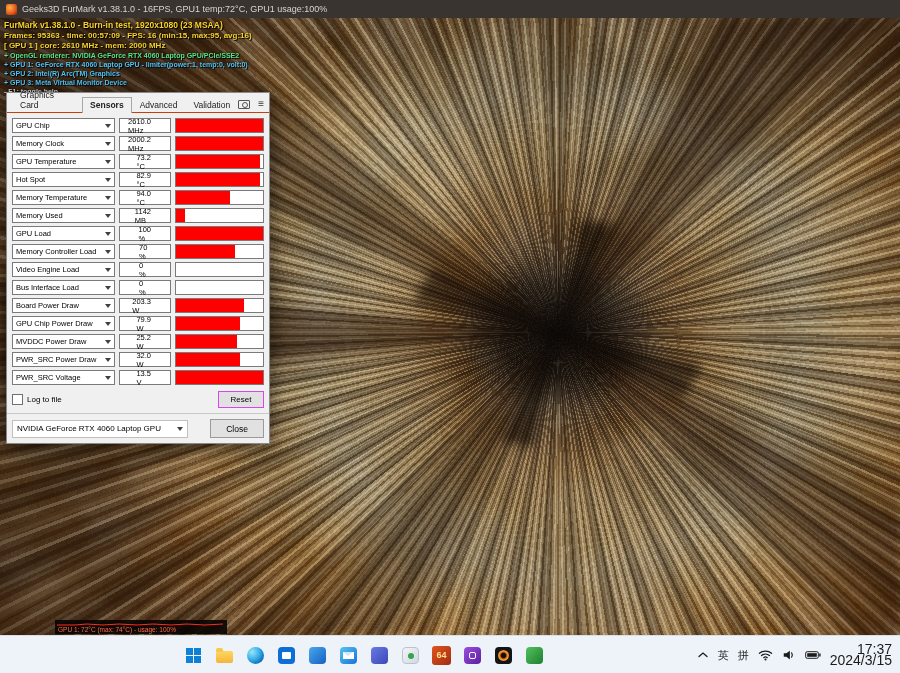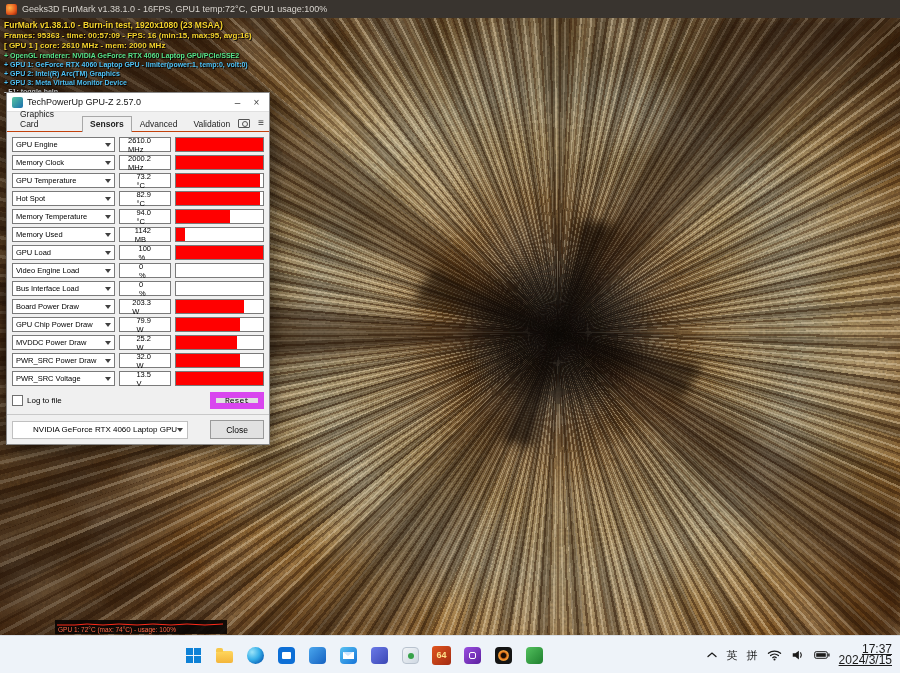--- a/index.html
+++ b/index.html
@@ -90,26 +90,26 @@
            margin-top:4px; flex:0 0 auto; }
   .val { width:52px; height:15px; border:1px solid #7a7a7a; background:#fff; margin-left:4px;
          font-size:7.5px; display:flex; align-items:center; justify-content:flex-end; padding:0 19px; }
   .graph { flex:1; height:15px; border:1px solid #7a7a7a; background:#fff; margin-left:4px;
            position:relative; overflow:hidden; }
   .bar { position:absolute; left:0; top:0; bottom:0; background:#ff0000; }
 
   .gz-foot1 { display:flex; align-items:center; padding:1px 5px 5px; }
   .chk { width:11px; height:11px; border:1px solid #707070; background:#fff; flex:0 0 auto; }
   .chk-label { margin-left:4px; font-size:8px; }
-  .gz-btn { margin-left:auto; width:54px; height:17px; background:#e1e1e1; border:6px solid #d946ef;
-            font-size:8px; display:flex; align-items:center; justify-content:center;font-family:Liberation Mono, monospace; }
+  .gz-btn { margin-left:auto; width:46px; height:17px; background:#e1e1e1; border:1px solid #d946ef;
+            font-size:8px; display:flex; align-items:center; justify-content:center; }
   .gz-sep { border-top:1px solid #c9c9c9; }
   .gz-foot2 { display:flex; align-items:center; padding:5px; gap:6px; }
   .gpu-combo { flex:1; max-width:176px; height:18px; display:flex; align-items:center;
-               background:#fff; border:1px solid #c0c0c0; padding:0 4px;text-align:right; }
+               background:#fff; border:1px solid #c0c0c0; padding:0 4px; }
   .gpu-combo .ct { flex:1; font-size:8px; white-space:nowrap; overflow:hidden; }
   .gz-close { margin-left:auto; width:54px; height:19px; background:#e1e1e1; border:1px solid #9a9a9a;
               font-size:8.5px; display:flex; align-items:center; justify-content:center; }
 
   
   .taskbar { position:absolute; left:0; right:0; bottom:0; height:38px; background:#eef3f9;
              border-top:1px solid #d8dee6; z-index:20; }
   .tb-center { position:absolute; left:calc(50% - 86px); top:0; height:38px;
                transform:translateX(-50%); display:flex; align-items:center; gap:4px; }
   .tb-btn { width:27px; height:30px; border-radius:4px; display:flex; align-items:center;
@@ -141,21 +141,21 @@
   .purple-icon i { position:absolute; inset:5px; border:1.5px solid #fff; border-radius:2px; }
   .donut-icon { background:#141414; }
   .donut-icon i { position:absolute; inset:3px; border-radius:50%;
                   background:radial-gradient(circle, #1a0d04 28%, #e07018 45%, #f5a43c 60%, #7a3c0c 85%); }
   .green-icon { background:linear-gradient(135deg,#53c15e,#1f7f2e); }
 
   .tb-tray { position:absolute; right:8px; top:0; height:38px; display:flex; align-items:center; gap:9px;
              color:#1b1b1b; }
   .tray-item { display:flex; align-items:center; justify-content:center; }
   .ime { font-size:11px; }
-  .tray-clock { text-align:right; font-size:12px; line-height:11.5px; color:#1b1b1b;text-decoration:underline; }
+  .tray-clock { text-align:right; font-size:14px; line-height:11.5px; color:#1b1b1b; }
 
   .icon-stroke { stroke:#1b1b1b; fill:none; stroke-width:1.3; stroke-linecap:round; }
 </style>
 </head>
 <body>
 
 <div class="screen">
 
   <div class="fm-titlebar">
     <span class="fm-app-icon"></span>
@@ -201,43 +201,37 @@
     </div>
 
     <div class="temp-strip">
       <svg width="166" height="7" viewBox="0 0 166 7">
         <polyline points="0,4 18,4 30,3 46,4 62,3 80,4 96,3 114,4 130,3 148,4 166,3" fill="none" stroke="#ff2a1a" stroke-width="1"></polyline>
       </svg>
       <span class="lbl">GPU 1: 72°C (max: 74°C) - usage: 100%</span>
     </div>
 
     <div class="gpuz">
-      <div class="gz-title">
-        <span class="gz-icon"></span>
-        <span class="t">TechPowerUp GPU-Z 2.57.0</span>
-        <span class="gz-winbtn">–</span>
-        <span class="gz-winbtn">×</span>
-      </div>
 
       <div class="gz-tabs">
         <div class="gz-tab">Graphics Card</div>
         <div class="gz-tab active">Sensors</div>
         <div class="gz-tab">Advanced</div>
         <div class="gz-tab">Validation</div>
         <div class="gz-tab-icons">
           <span class="cam"></span>
           <span class="menu-glyph">≡</span>
         </div>
       </div>
 
       <div class="sensors">
 
         <div class="srow">
           <div class="combo">
-            <span class="ct">GPU Engine</span>
+            <span class="ct">GPU Chip</span>
             <span class="caret"></span>
           </div>
           <div class="val">2610.0 MHz</div>
           <div class="graph">
             <div class="bar" style="width: 100%;"></div>
           </div>
         </div>
 
         <div class="srow">
           <div class="combo">
@@ -298,20 +292,30 @@
           <div class="combo">
             <span class="ct">GPU Load</span>
             <span class="caret"></span>
           </div>
           <div class="val">100 %</div>
           <div class="graph">
             <div class="bar" style="width: 100%;"></div>
           </div>
         </div>
 
+        <div class="srow">
+          <div class="combo">
+            <span class="ct">Memory Controller Load</span>
+            <span class="caret"></span>
+          </div>
+          <div class="val">70 %</div>
+          <div class="graph">
+            <div class="bar" style="width: 68%;"></div>
+          </div>
+        </div>
 
         <div class="srow">
           <div class="combo">
             <span class="ct">Video Engine Load</span>
             <span class="caret"></span>
           </div>
           <div class="val">0 %</div>
           <div class="graph">
             <div class="bar" style="width: 0%;"></div>
           </div>

